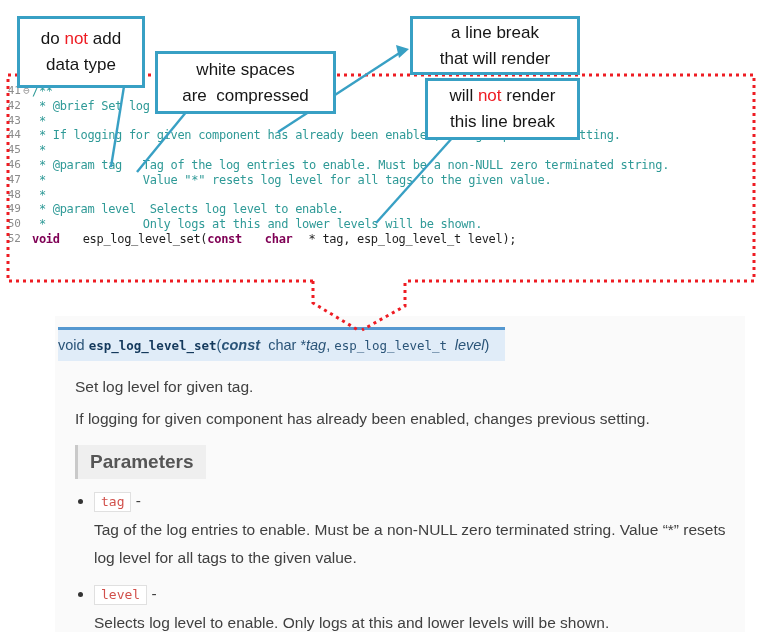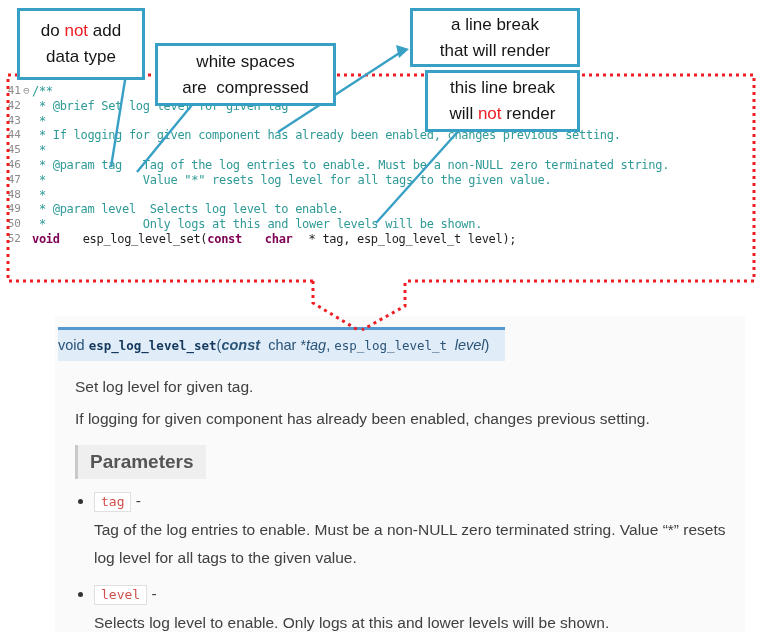--- a/index.html
+++ b/index.html
@@ -8,21 +8,21 @@
 
   
   .overlay{position:absolute;left:0;top:0;z-index:5;pointer-events:none;}
   .red-dotted{fill:none;stroke:var(--red-annotation);stroke-width:3;stroke-dasharray:3 4;}
   .blue-line{stroke:var(--callout-border);stroke-width:2.4;fill:none;}
   .blue-fill{fill:var(--callout-border);stroke:none;}
 
   
   .callout{position:absolute;z-index:6;background:#fff;border:3px solid var(--callout-border);
            display:flex;flex-direction:column;justify-content:center;align-items:center;
-           text-align:center;color:#161616;font-size:17px;line-height:26px;}
+           text-align:center;color:#161616;font-size:17px;line-height:26px;margin-top:8px;}
   .co-line{white-space:pre;}
   .red-word{color:var(--red-annotation);}
 
   
   .editor{position:absolute;left:4px;top:84px;z-index:1;
           font-family:"DejaVu Sans Mono",monospace;font-size:12px;letter-spacing:-0.3px;
           line-height:14.8px;}
   .cl{display:flex;height:14.8px;align-items:center;}
   .ln{width:17px;flex:none;text-align:right;color:#8b8b8b;font-size:11px;letter-spacing:0;}
   .fold{width:11px;flex:none;color:#9a9a9a;font-size:11px;text-align:center;letter-spacing:0;}
@@ -142,22 +142,22 @@
     <div class="co-line"><span>white spaces</span></div>
     <div class="co-line"><span>are  compressed</span></div>
   </div>
 
   <div class="callout" style="left:410px;top:8px;width:164px;height:53px;">
     <div class="co-line"><span>a line break</span></div>
     <div class="co-line"><span>that will render</span></div>
   </div>
 
   <div class="callout" style="left:425px;top:70px;width:149px;height:56px;">
+    <div class="co-line"><span>will </span><span class="red-word">not</span><span> render</span></div>
     <div class="co-line"><span>this line break</span></div>
-    <div class="co-line"><span>will </span><span class="red-word">not</span><span> render</span></div>
   </div>
 
   <div class="docpanel">
     <div class="sig"><span class="sg-p">void </span><span class="sg-n">esp_log_level_set</span><span class="sg-p">(</span><span class="sg-k">const</span><span class="sg-p">  char *</span><span class="sg-a">tag</span><span class="sg-p">, </span><span class="sg-m">esp_log_level_t </span><span class="sg-a">level</span><span class="sg-p">)</span></div>
     <p class="brief">Set log level for given tag.</p>
     <p class="desc">If logging for given component has already been enabled, changes previous setting.</p>
     <div class="params-label">Parameters</div>
     <ul class="params">
         <li>
           <div><code class="chip">tag</code><span class="pdash"> -</span></div>

